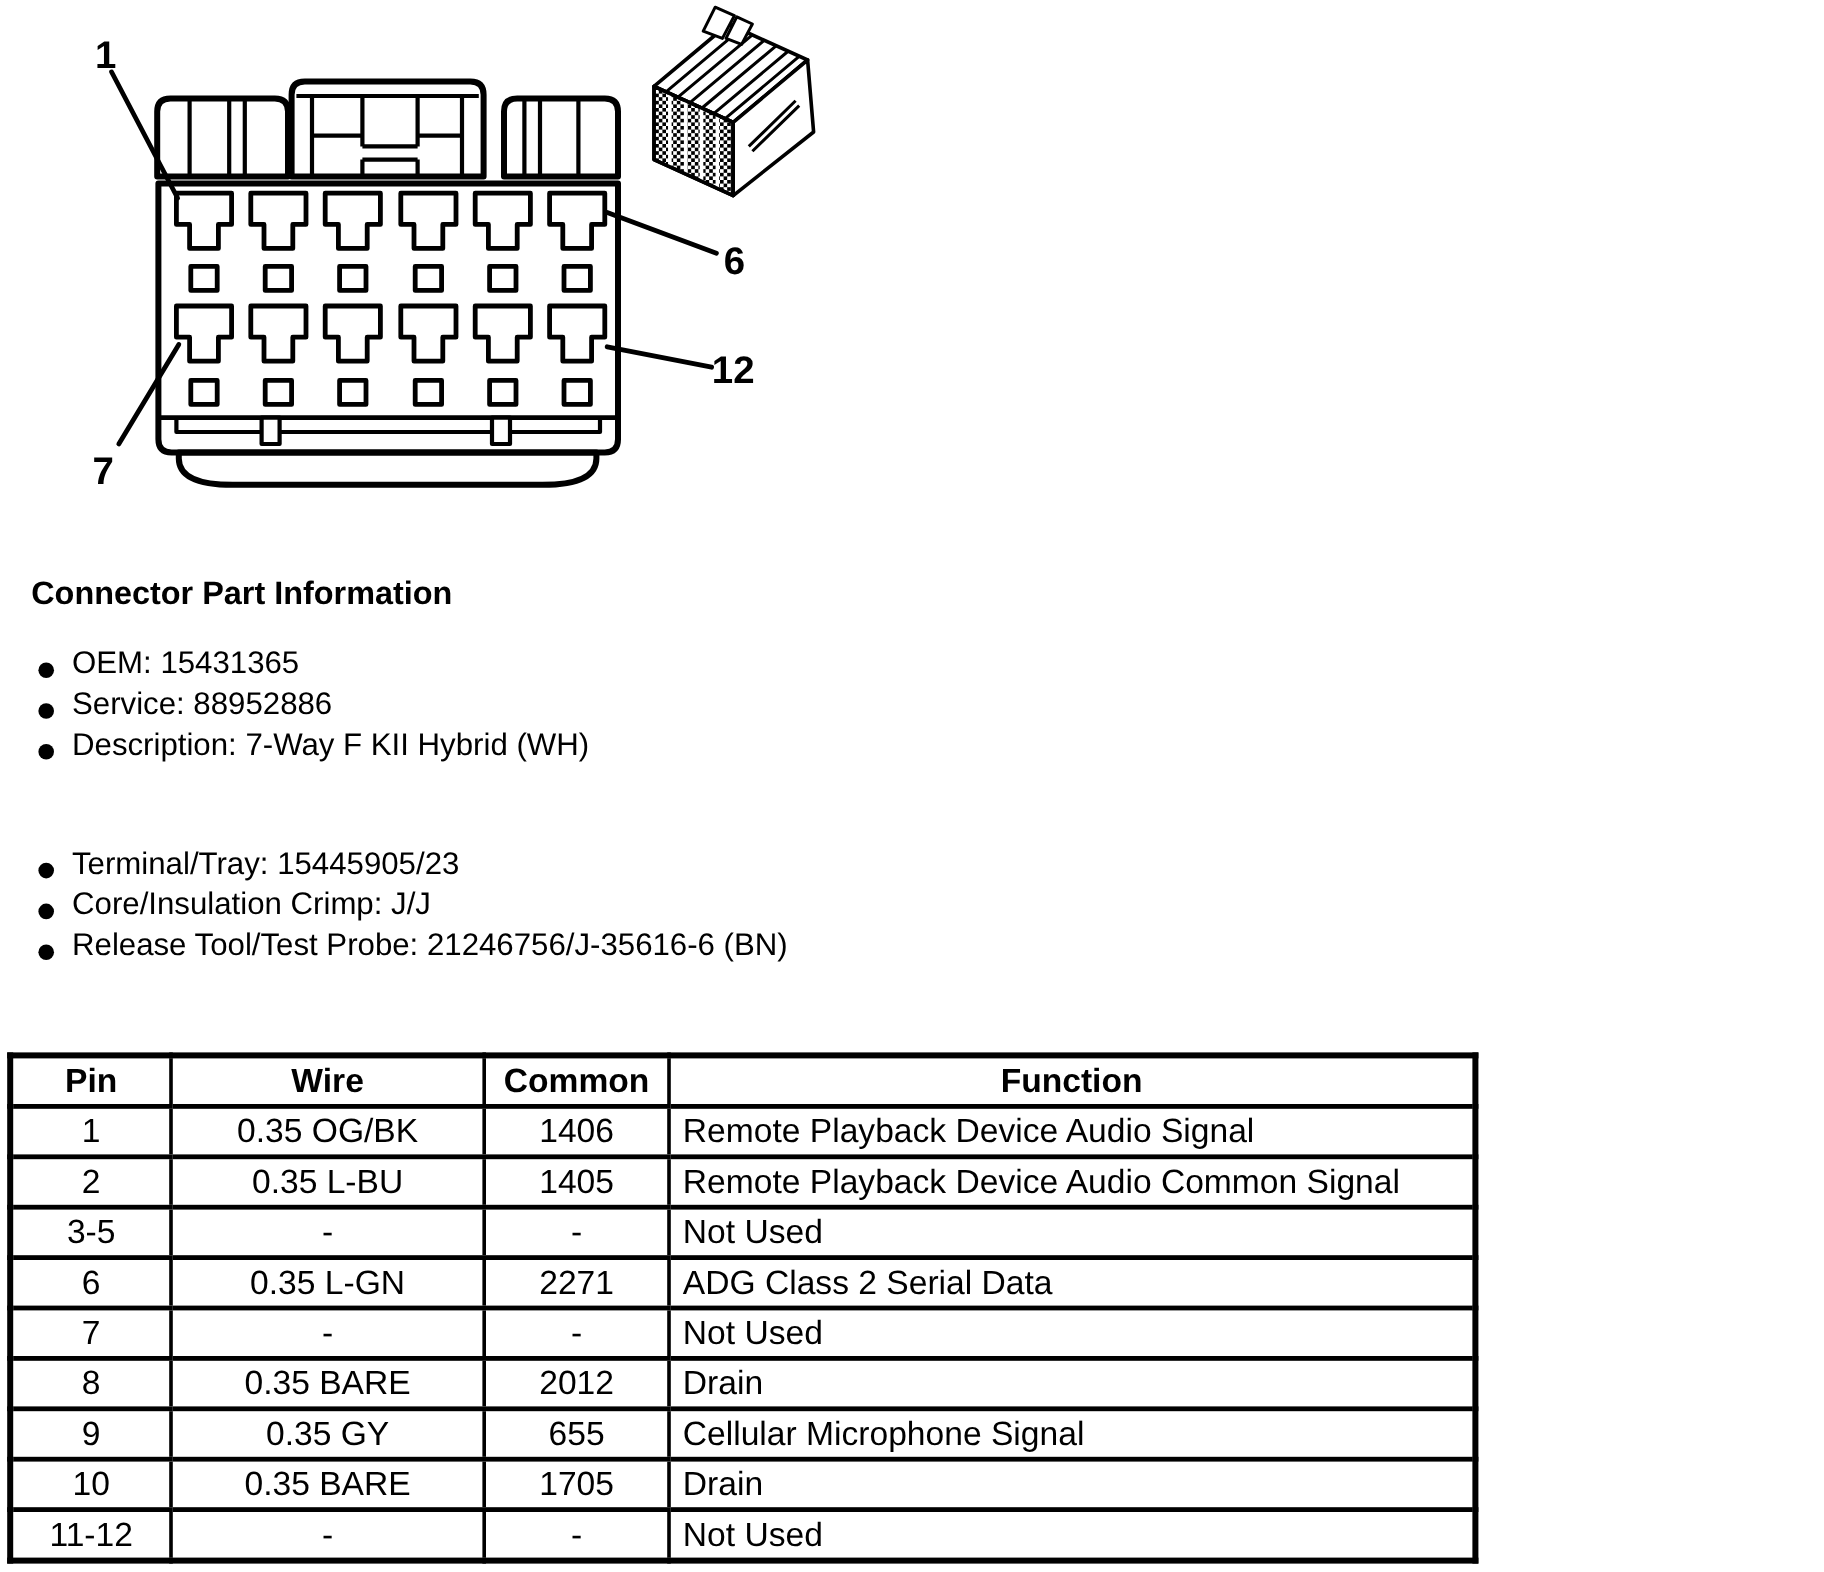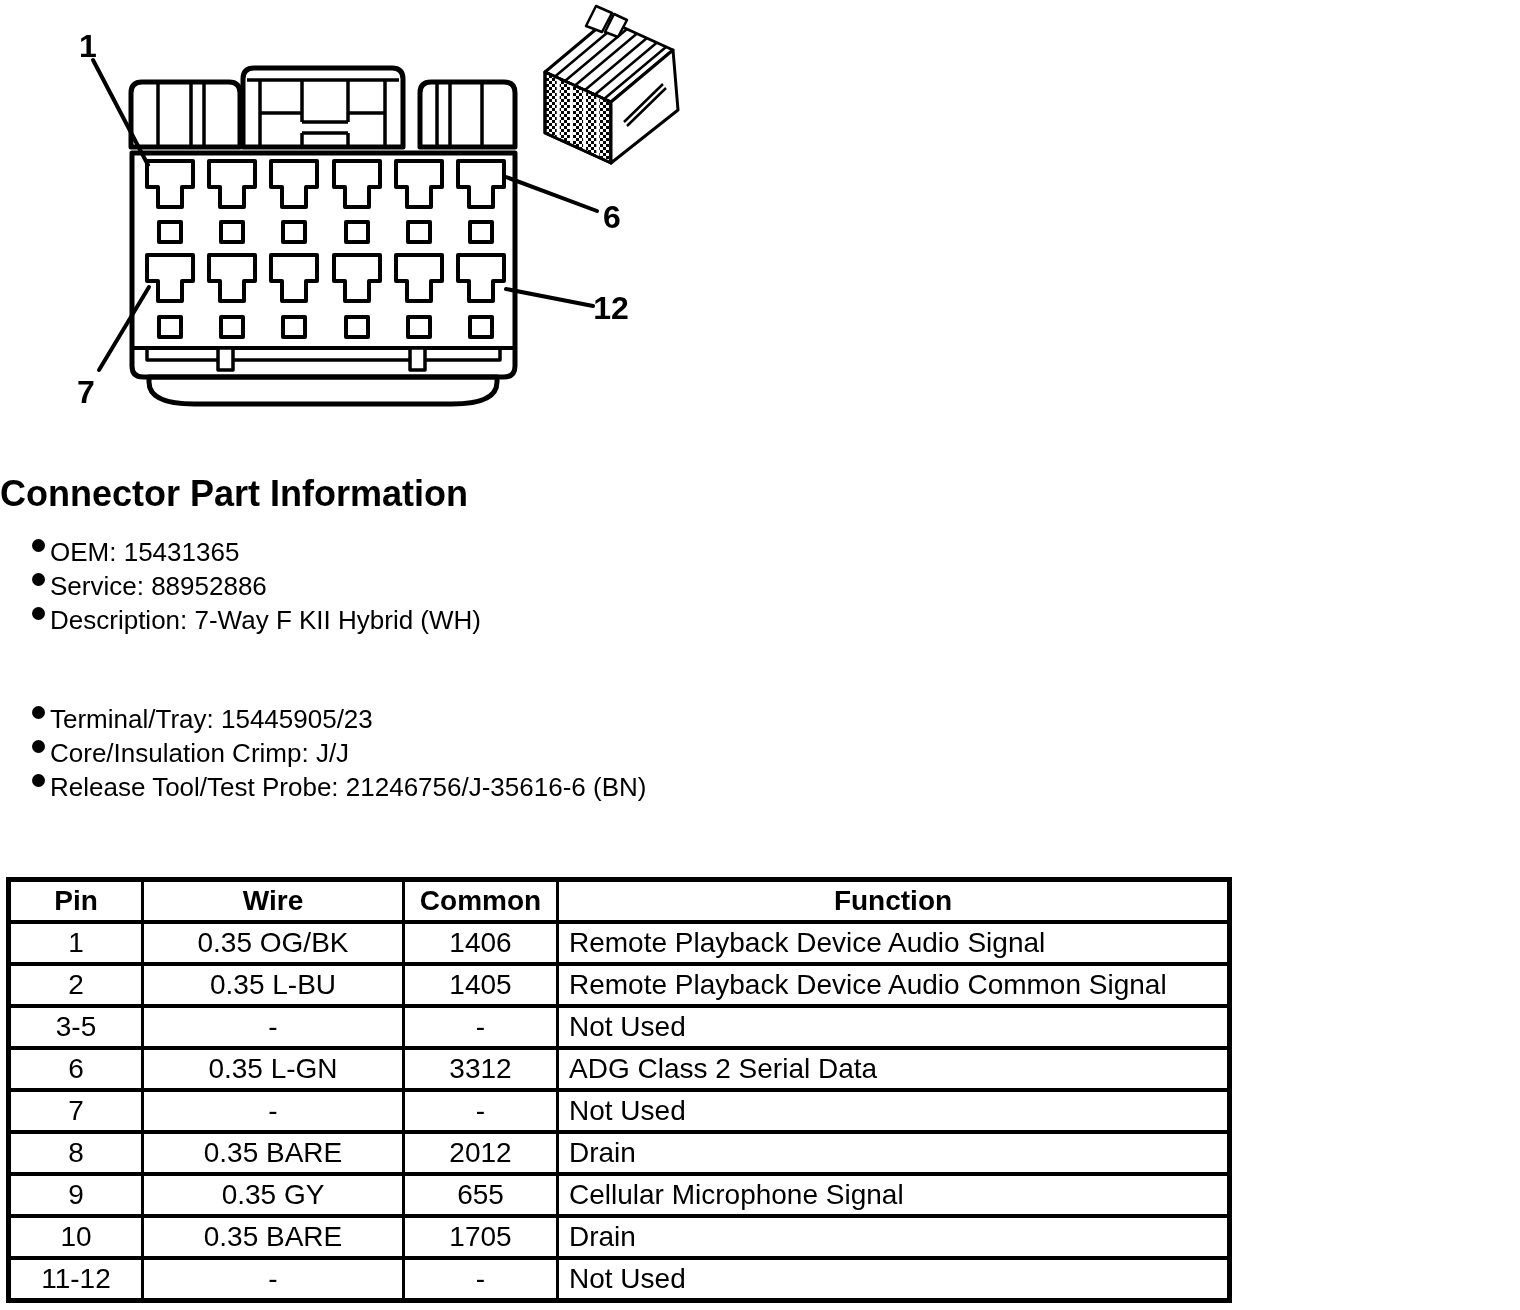--- a/index.html
+++ b/index.html
@@ -2,25 +2,25 @@
 <html><head>
 <meta charset="utf-8">
 <style>
   html,body{margin:0;padding:0;background:#fff;}
   .page{
     position:relative;width:1520px;height:1310px;background:#fff;
     font-family:"Liberation Sans",sans-serif;color:#000;overflow:hidden;
   }
   .diagram-wrap{position:absolute;left:0;top:0;width:760px;height:470px;}
   .heading{
-    position:absolute;left:0;font-size:36px;line-height:26px;font-weight:bold;
+    position:absolute;left:26px;font-size:27px;line-height:26px;font-weight:bold;
     white-space:nowrap;
   }
   .bullet-row{
-    position:absolute;left:32px;display:flex;align-items:flex-start;gap:5px;
+    position:absolute;left:32px;display:flex;align-items:flex-end;gap:15px;
     font-size:26px;line-height:26px;white-space:nowrap;
   }
   .dot{width:13px;height:13px;border-radius:50%;background:#000;flex:none;}
   .table-title{
     position:absolute;left:0;right:0;top:832px;text-align:center;
     font-size:28px;line-height:28px;font-weight:bold;
   }
   table.pin-table{
     position:absolute;left:6px;top:877px;width:1226px;
     border-collapse:collapse;table-layout:fixed;
@@ -202,21 +202,21 @@
       </tr>
       <tr>
         <td>3-5</td>
         <td>-</td>
         <td>-</td>
         <td class="c-func">Not Used</td>
       </tr>
       <tr>
         <td>6</td>
         <td>0.35 L-GN</td>
-        <td>3312</td>
+        <td>2271</td>
         <td class="c-func">ADG Class 2 Serial Data</td>
       </tr>
       <tr>
         <td>7</td>
         <td>-</td>
         <td>-</td>
         <td class="c-func">Not Used</td>
       </tr>
       <tr>
         <td>8</td>

